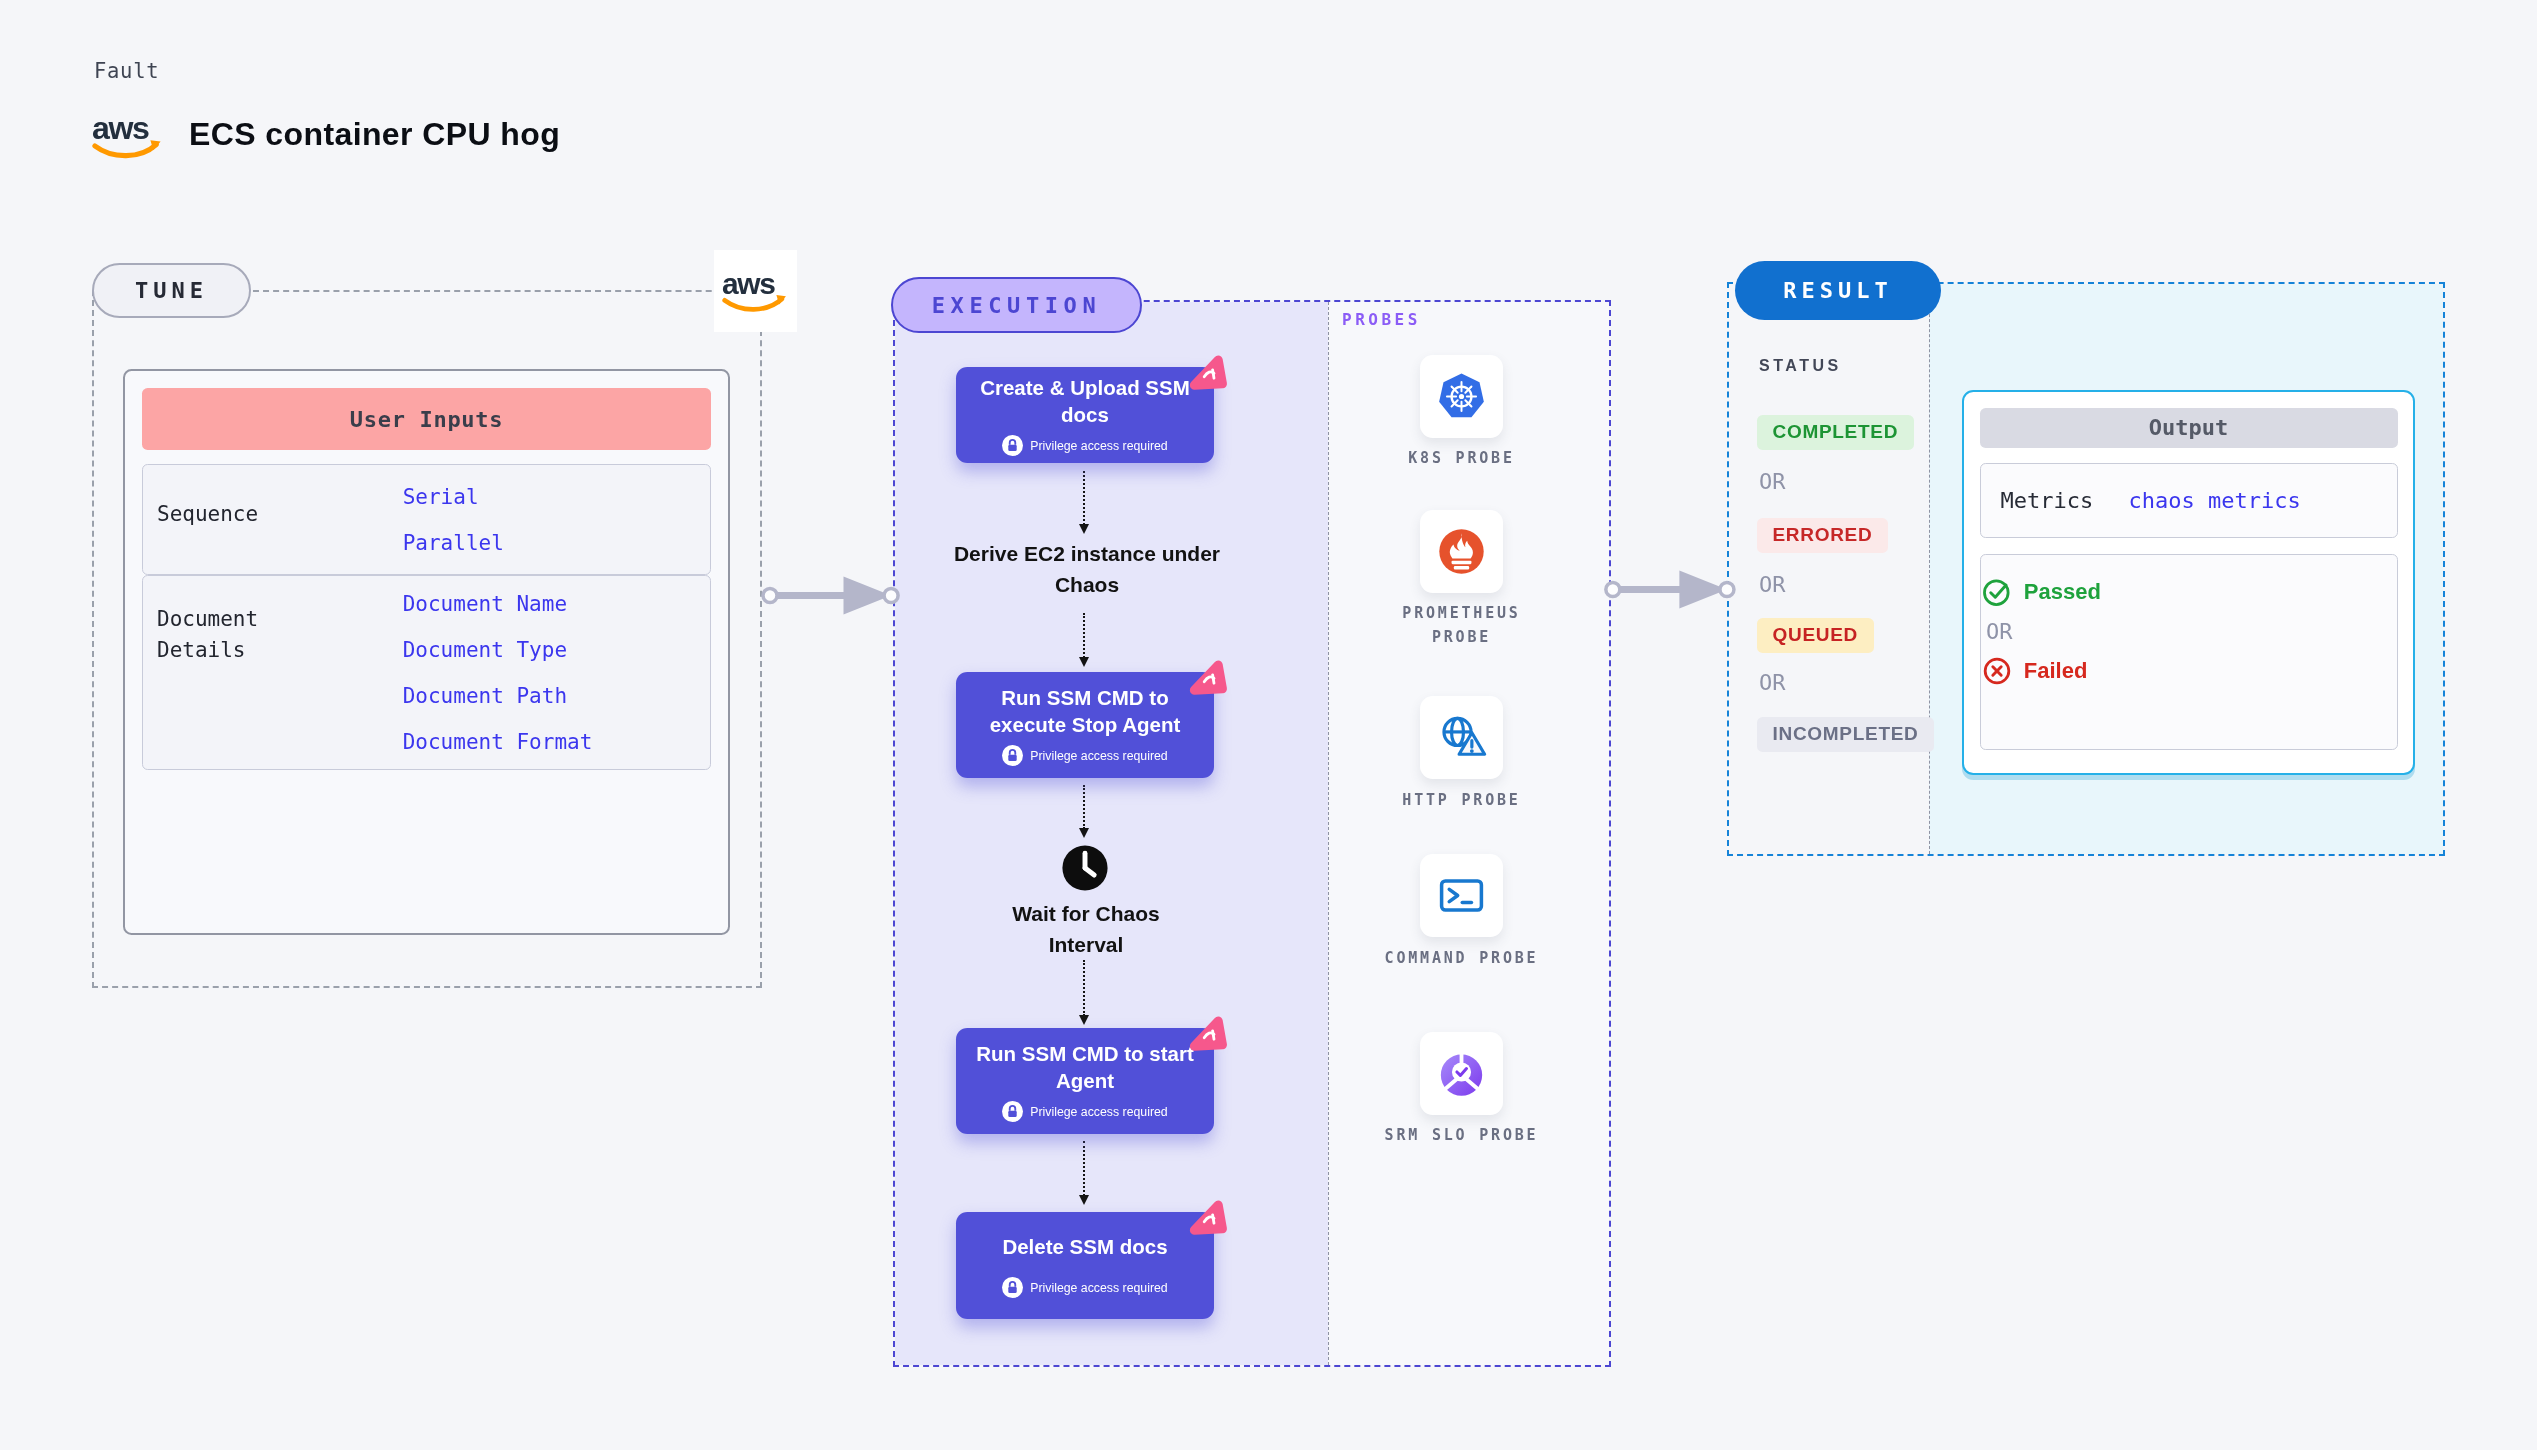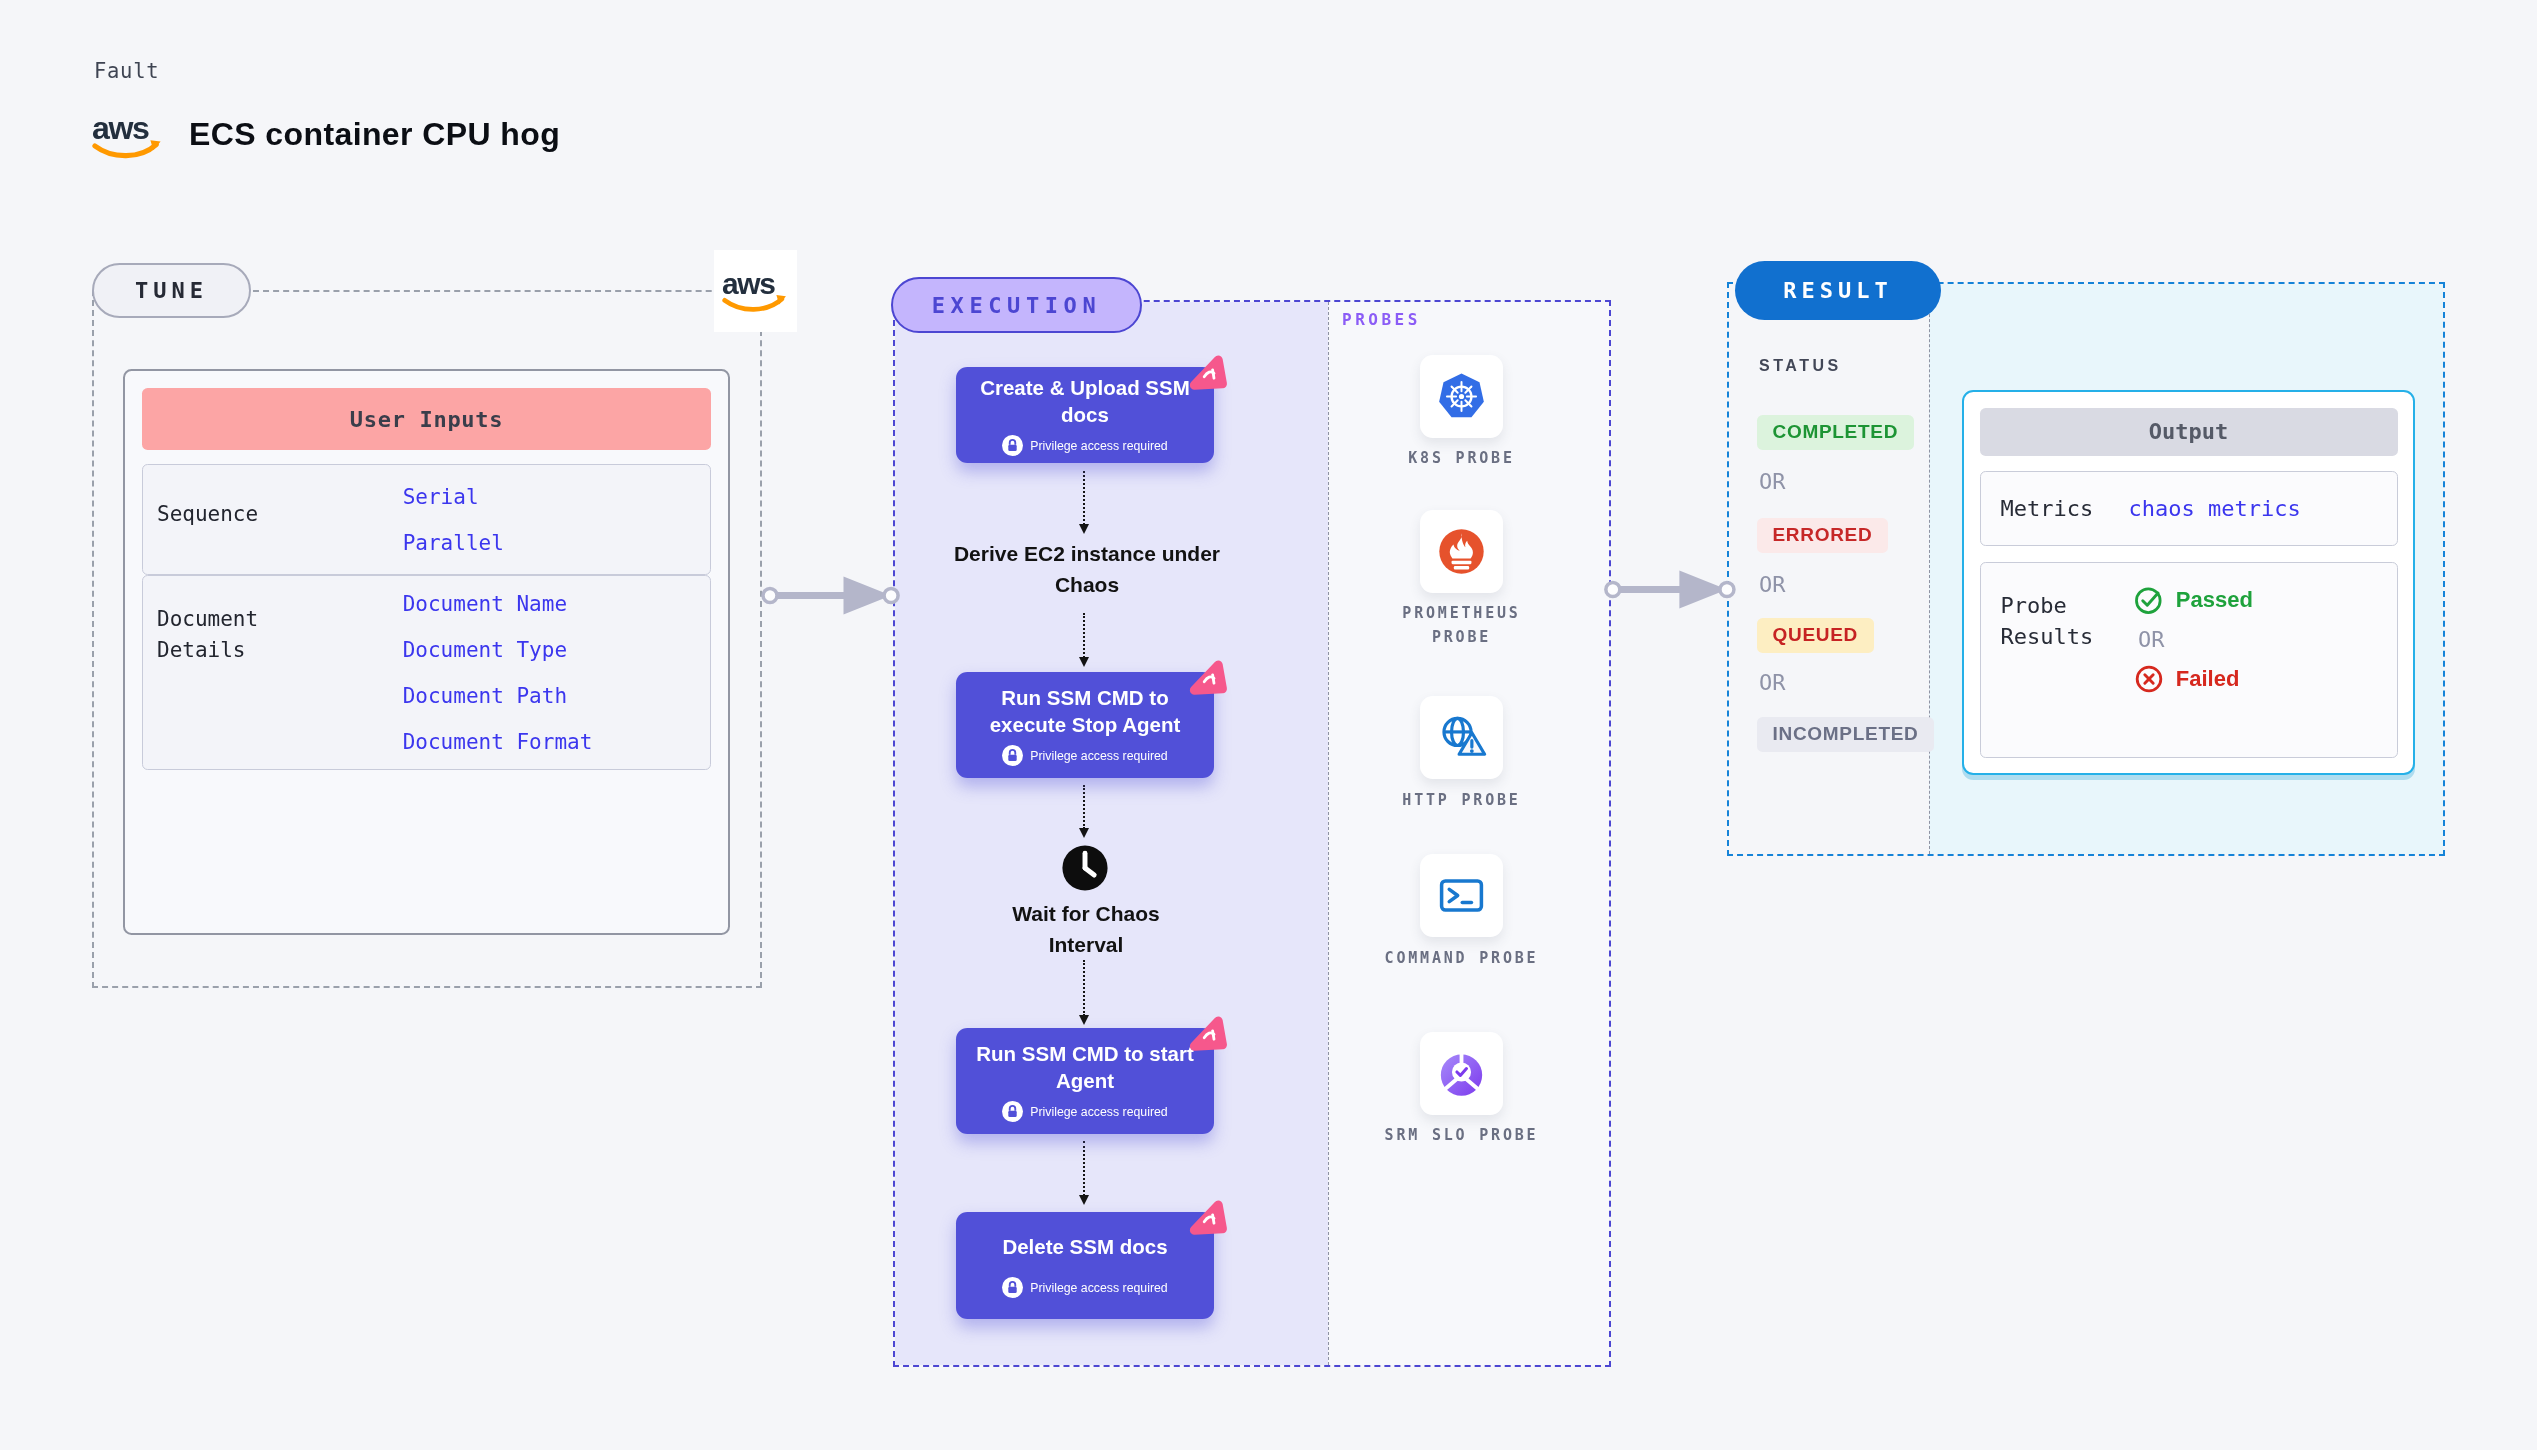--- a/index.html
+++ b/index.html
@@ -64,21 +64,21 @@
   .result-right { position:absolute; left:200px; top:0; bottom:0; right:0; background:#e8f6fb; border-left:1.4px dashed #8e92a3; }
   .result-pill { left:1735px; top:261px; width:206px; height:59px; background:#1170cf; border-radius:32px;
     display:flex; align-items:center; justify-content:center; color:#ffffff;
     font-size:22px; font-weight:bold; letter-spacing:5px; z-index:3; }
   .status-label { left:1759px; top:357px; font-size:16px; font-weight:bold; letter-spacing:3.5px; color:#424757; }
   .status-badge { left:1757px; padding:6.4px 15.5px; border-radius:5.6px; font-size:19px; font-weight:bold; letter-spacing:0.7px; z-index:2; }
   .or-text { left:1759px; font-size:22px; color:#8f93a8; }
 
   .output-box { left:1962px; top:390px; width:453px; height:385px; background:#ffffff; border:2.8px solid #25b0e8;
     border-radius:11.3px; box-shadow:0 5px 0 rgba(26,154,207,.28); padding:15.5px; z-index:2; }
-  .out-header { height:48px; background:#d9dae3; border-radius:5.6px; display:flex; align-items:center; justify-content:center;
+  .out-header { height:40px; background:#d9dae3; border-radius:5.6px; display:flex; align-items:center; justify-content:center;
     font-size:22px; font-weight:bold; color:#555a67; margin-bottom:15.5px; }
   .out-row { border:1.4px solid #c9ccd9; border-radius:5.6px; background:#fbfbfd; }
   .metrics-row { height:75px; display:flex; align-items:center; margin-bottom:15.5px; }
   .metrics-label { width:148px; padding-left:20px; font-size:22px; color:#272b36; }
   .metrics-value { font-size:22px; color:#3b36ee; }
   .proberes-row { height:196px; display:flex; }
   .proberes-label { width:152px; padding:27px 0 0 20px; font-size:22px; color:#272b36; }
   .proberes-label span { display:inline-block; max-width:116px; line-height:31px; }
   .proberes-values { padding-top:21px; }
   .pf-row { display:flex; align-items:center; gap:11.3px; }
@@ -339,21 +339,20 @@
 
 <div class="abs output-box">
   <div class="out-header mono">Output</div>
 
   <div class="out-row metrics-row">
     <div class="metrics-label mono">Metrics</div>
     <div class="metrics-value mono">chaos metrics</div>
   </div>
 
   <div class="out-row proberes-row">
-    <div class="proberes-label mono"><span>Probe Results</span></div>
     <div class="proberes-values">
       <div class="pf-row">
         <svg width="32" height="32" viewBox="0 0 46 46">
           <circle cx="22" cy="24" r="17" stroke="#1ea23c" stroke-width="4" fill="none"></circle>
           <path d="M14 24 l6.5 6.5 L36 13" stroke="#1ea23c" stroke-width="4.2" fill="none" stroke-linecap="round" stroke-linejoin="round"></path>
         </svg>
         <span class="pf-text passed-text">Passed</span>
       </div>
       <div class="pf-or mono">OR</div>
       <div class="pf-row">

